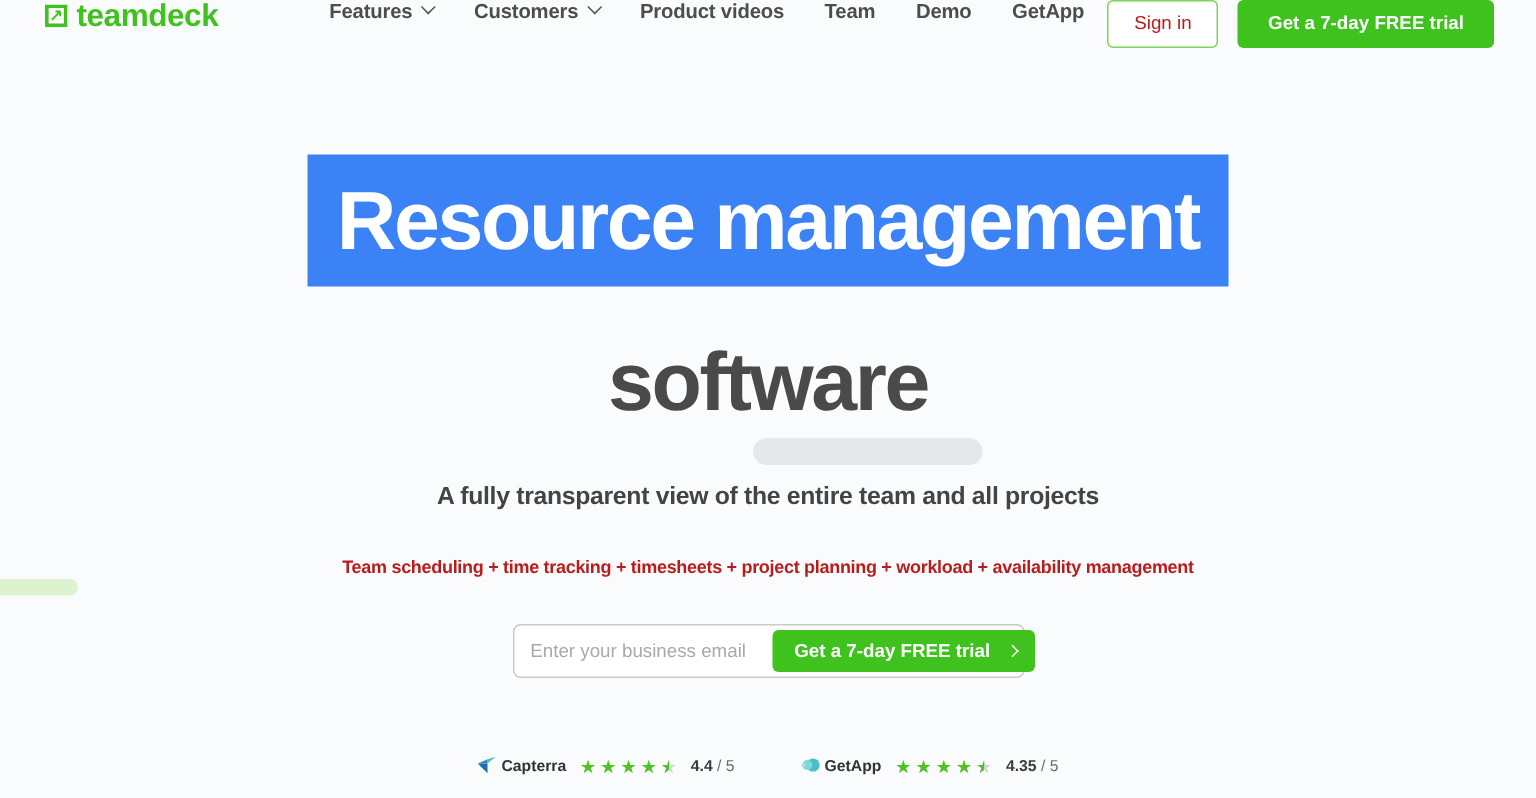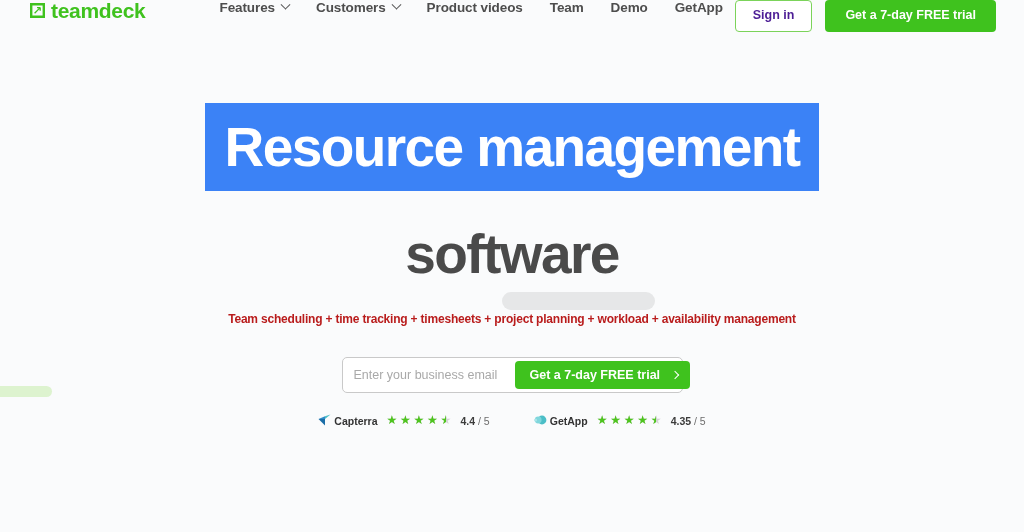--- a/index.html
+++ b/index.html
@@ -69,23 +69,23 @@
 
   .header-actions {
     margin-left: auto;
     display: flex;
     align-items: center;
     gap: 13px;
   }
   .btn-signin {
     border: 1px solid #7bd35a;
     background: #fff;
-    color: #4c1d95;
+    color: #b91c1c;
     font-size: 12.5px;
-    font-weight: 700;
+    font-weight: 400;
     padding: 8px 17px;
     border-radius: 4px;
     cursor: pointer;
     font-family: inherit;
     line-height: 1.1;
   }
   .btn-trial-top {
     border: none;
     background: #3fc21e;
     color: #ffffff;
@@ -205,21 +205,21 @@
   .arrow-r {
     display: inline-block;
     width: 6px; height: 6px;
     border-top: 1.8px solid #fff;
     border-right: 1.8px solid #fff;
     transform: rotate(45deg);
   }
 
   
   .ratings {
-    margin-top: 21px;
+    margin-top: 52px;
     display: flex;
     justify-content: center;
     align-items: center;
     gap: 44px;
   }
   .rating {
     display: flex;
     align-items: center;
     gap: 9px;
   }
@@ -297,20 +297,21 @@
 
 <div class="deco-left-bar"></div>
 <div class="deco-gray-pill"></div>
 
 <div class="hero">
   <h1>
     <span class="hero-line1">Resource management</span>
     <div class="hero-line2">software</div>
   </h1>
 
+  <div class="hero-sub">A fully transparent view of the entire team and all projects</div>
 
   <div class="hero-desc">Team scheduling + time tracking + timesheets + project planning + workload + availability management</div>
 
   <form class="form-row">
     <input class="email-input" type="text" placeholder="Enter your business email" style="">
     <button class="btn-trial-form">
       <span>Get a 7-day FREE trial</span>
       <i class="arrow-r"></i>
     </button>
   </form>

